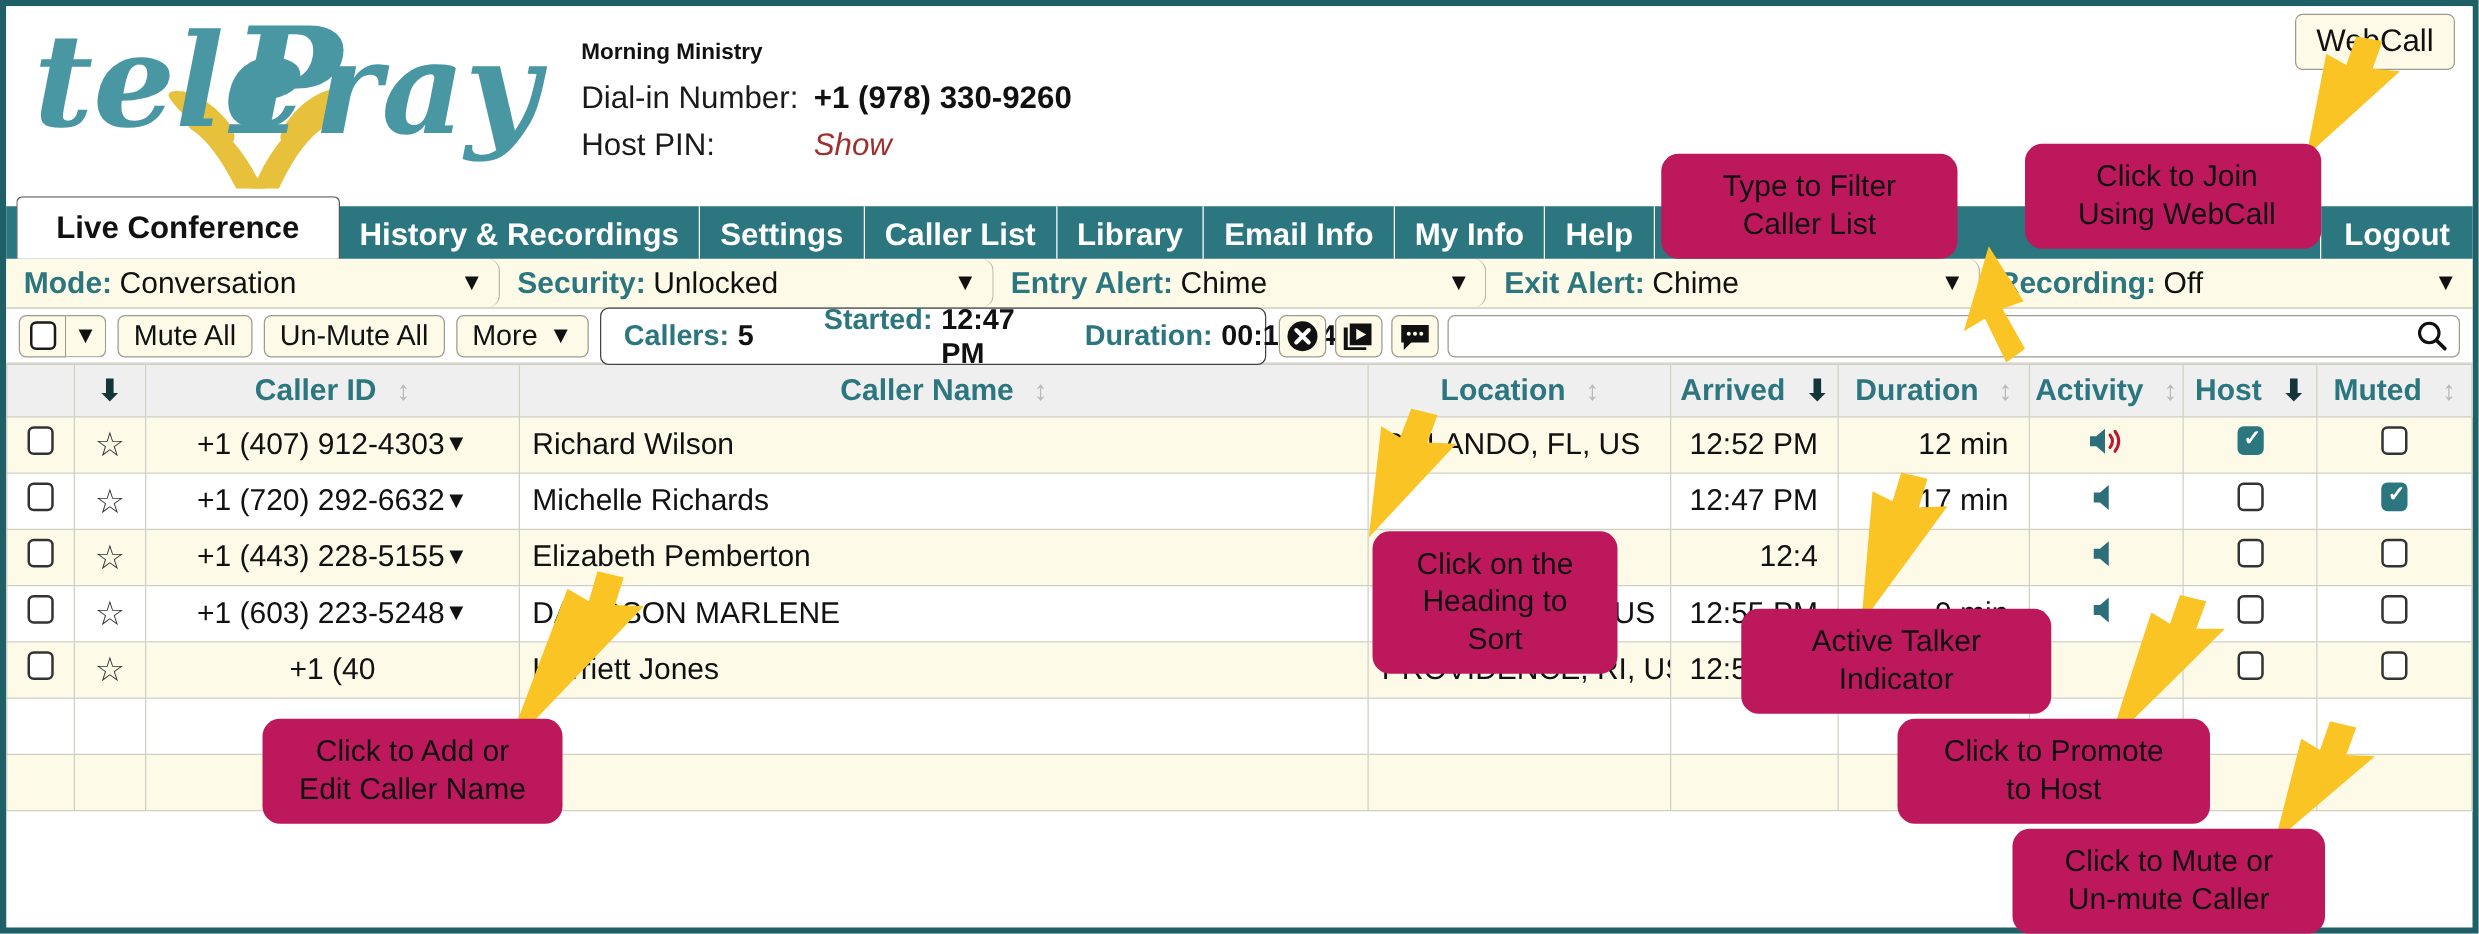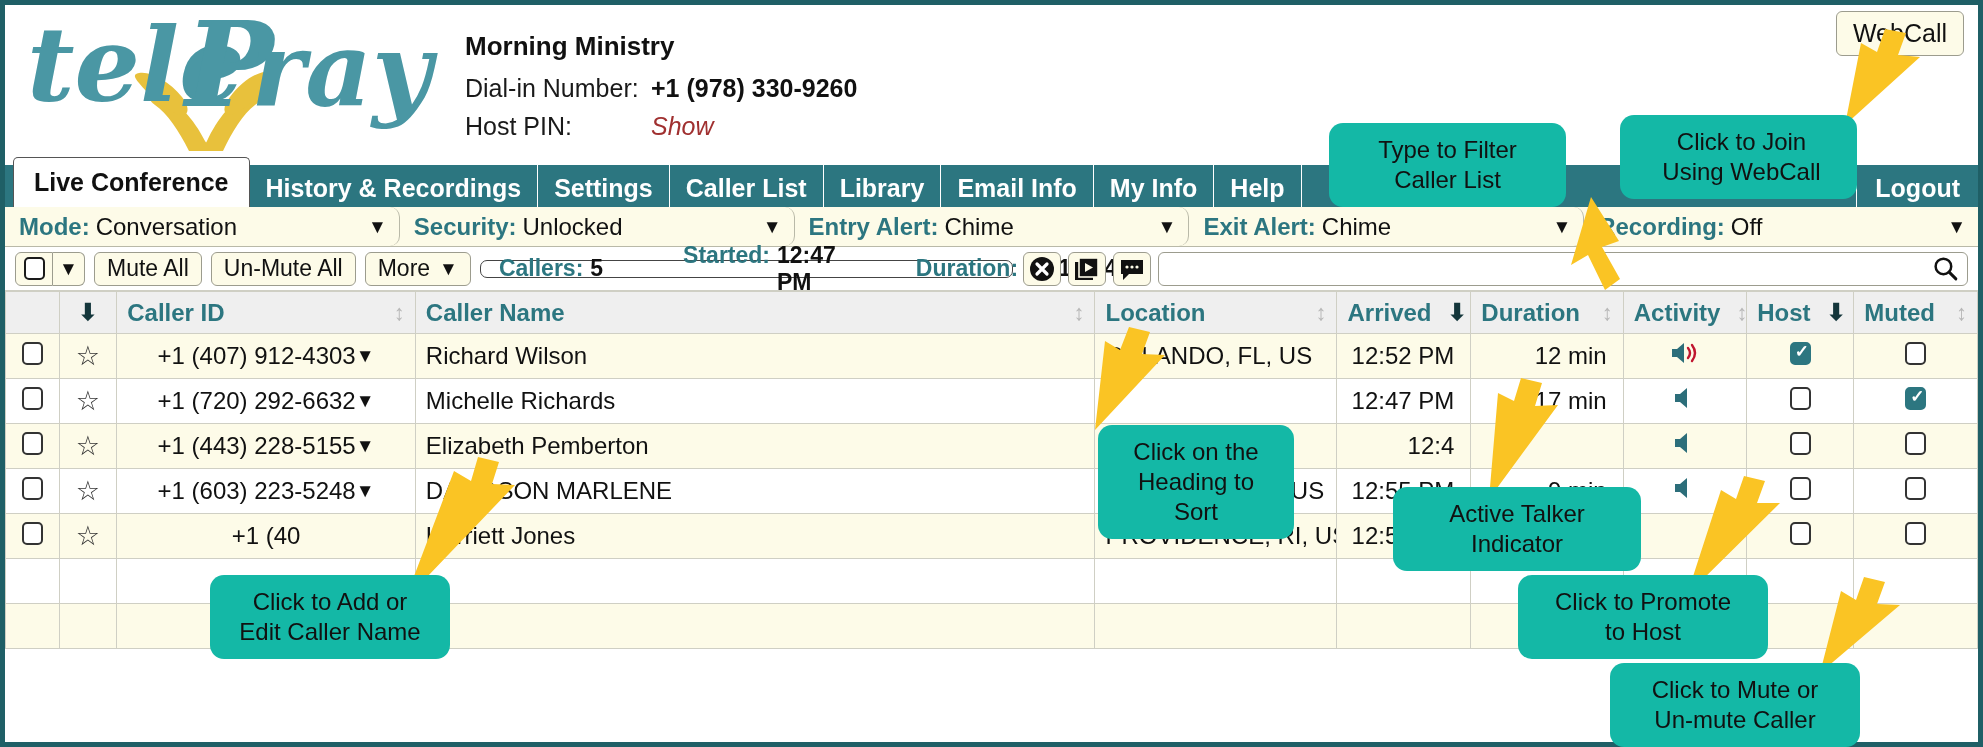--- a/index.html
+++ b/index.html
@@ -19,21 +19,21 @@
 
   
   .header {
     position:relative; height:160px; background:#fff;
     display:flex; align-items:flex-start;
   }
   .logo-wrap { position:absolute; left:14px; top:-4px; width:420px; height:150px; }
 
   .meta { position:absolute; left:460px; top:26px; }
   .meta-line { display:flex; align-items:baseline; line-height:1.0; margin-bottom:13px; font-size:25px; color:#1a1a1a;}
-  .meta-title { font-weight:bold; font-size:26px; color:#111; margin-bottom:14px; }
+  .meta-title { font-weight:bold; font-size:18px; color:#111; margin-bottom:14px; }
   .meta-label { width:186px; display:inline-block; color:#1a1a1a; font-size:25px;}
   .meta-value { font-weight:bold; color:#111; font-size:25px;}
   .meta-show { color:#a03030; font-size:25px;font-style:italic; }
 
   .webcall-btn {
     position:absolute; right:14px; top:6px;
     background:#fdfbe8; border:1px solid #9c9c8e; border-radius:6px;
     padding:7px 16px; font-size:25px; color:#111; cursor:pointer;
   }
 
@@ -42,21 +42,21 @@
     position:relative; height:42px; background:#2c7680;
     display:flex; align-items:stretch;
   }
   .tab {
     color:#ffffff; font-weight:bold; font-size:25px;
     padding:4px 16px 0 16px; display:flex; align-items:center;
     border-right:1px solid #ffffff; cursor:pointer;
   }
   .tab.active {
     background:#ffffff; color:#111; border:1px solid #555; border-bottom:none;
-    border-radius:5px 5px 0 0; margin:-8px 0 0 8px; padding:0 20px;
+    border-radius:5px 5px 0 0; margin:-8px 0 0 8px; padding:0 31px;
     align-items:center; height:50px; border-right:1px solid #555;
   }
   .tab-spacer { flex:1; }
   .logout { color:#fff; font-weight:bold; font-size:25px; padding:4px 18px 0 18px;
             display:flex; align-items:center; border-left:1px solid #fff; cursor:pointer;}
 
   
   .settings-bar { display:flex; height:40px; background:#fdfbe8; border-bottom:1px solid #b9b9a8; }
   .setting {
     flex:1; display:flex; align-items:center; justify-content:space-between;
@@ -77,62 +77,62 @@
     font-size:23px; color:#111; padding:3px 12px; margin-right:9px; cursor:pointer;
     display:flex; align-items:center; height:34px;
   }
   .cb-split { display:flex; margin-right:9px; }
   .cb-split .cbbox { background:#fdfbe8; border:1px solid #9c9c8e; border-radius:6px 0 0 6px;
         width:38px; height:34px; display:flex; align-items:center; justify-content:center; cursor:pointer;}
   .cb-split .cbarrow { background:#fdfbe8; border:1px solid #9c9c8e; border-left:none; border-radius:0 6px 6px 0;
         width:32px; height:34px; display:flex; align-items:center; justify-content:center; cursor:pointer;}
   .sqbox { width:21px; height:23px; border:2px solid #1a1a1a; border-radius:5px; background:#fff; }
   .status-field {
-    flex:1; background:#fff; border:1px solid #444; border-radius:7px; height:18px;
-    display:flex; align-items:center; gap:80px; padding:0 18px; margin-right:10px;
+    flex:1; background:#fff; border:1px solid #444; border-radius:7px; height:46px;
+    display:flex; align-items:center; gap:56px; padding:0 18px; margin-right:10px;
     font-size:23px; min-width:0;
   }
   .status-field .k { color:#2c7680; font-weight:bold; }
   .status-field .v { color:#111; font-weight:bold; margin-left:7px; }
   .grp2 { display:flex; align-items:baseline; }
   .icon-btn { background:#fdfbe8; border:1px solid #9c9c8e; border-radius:6px;
               width:38px; height:34px; display:flex; align-items:center; justify-content:center;
               margin-right:7px; cursor:pointer;}
   .search-wrap { flex:1.6; display:flex; align-items:center; background:#fff;
       border:1px solid #9c9c8e; border-radius:6px; height:34px; padding:0 8px; min-width:0;}
   .search-input { flex:1; border:none; outline:none; font-size:22px; font-family:"Liberation Sans", sans-serif; min-width:0;}
 
   
   .tbl { width:100%; border-collapse:collapse; table-layout:fixed; }
   .tbl th {
     background:#efefef; border:1px solid #cfcfc4; color:#2c7680; font-weight:bold;
     font-size:24px; height:42px; text-align:left; padding:0 10px; white-space:nowrap;
     cursor:pointer;
   }
-  .th-inner { display:flex; align-items:center; justify-content:space-between; gap:16px;}
+  .th-inner { display:flex; align-items:center; justify-content:center; gap:16px;}
   .th-inner.center { justify-content:center; gap:8px;}
   .sort-both { color:#b8b8b8; font-size:22px; }
   .sort-down { color:#14363b; font-size:23px; }
   .tbl td {
     border:1px solid #cfcfc4; height:45px; font-size:24px; color:#111;
     padding:0 10px; white-space:nowrap; overflow:hidden;
   }
   tr.odd td { background:#fdfbe8; }
   tr.even td { background:#ffffff; }
   td.c { text-align:center; padding:0; }
   td.r { text-align:right; padding-right:16px; }
   .rowbox { width:21px; height:23px; border:2px solid #333; border-radius:5px; background:#fff; display:inline-block; cursor:pointer;}
   .rowbox.checked { background:#2c7680; border-color:#2c7680; position:relative; }
   .rowbox.checked::after { content:"✓"; color:#fff; font-size:17px; position:absolute; left:3px; top:-3px; font-weight:bold;}
   .star { font-size:27px; color:#333; cursor:pointer; }
   .cid-cell { display:flex; align-items:center; justify-content:center; }
 
   
   .callout {
-    position:absolute; background:#14b8a6; border-radius:14px;
+    position:absolute; background:#be185d; border-radius:14px;
     color:#111; font-size:24px; text-align:center; line-height:1.25;
     padding:12px 18px; z-index:40;
   }
   .arrow { position:absolute; z-index:39; }
 </style>
 </head>
 <body>
 
 <div id="app">
 

